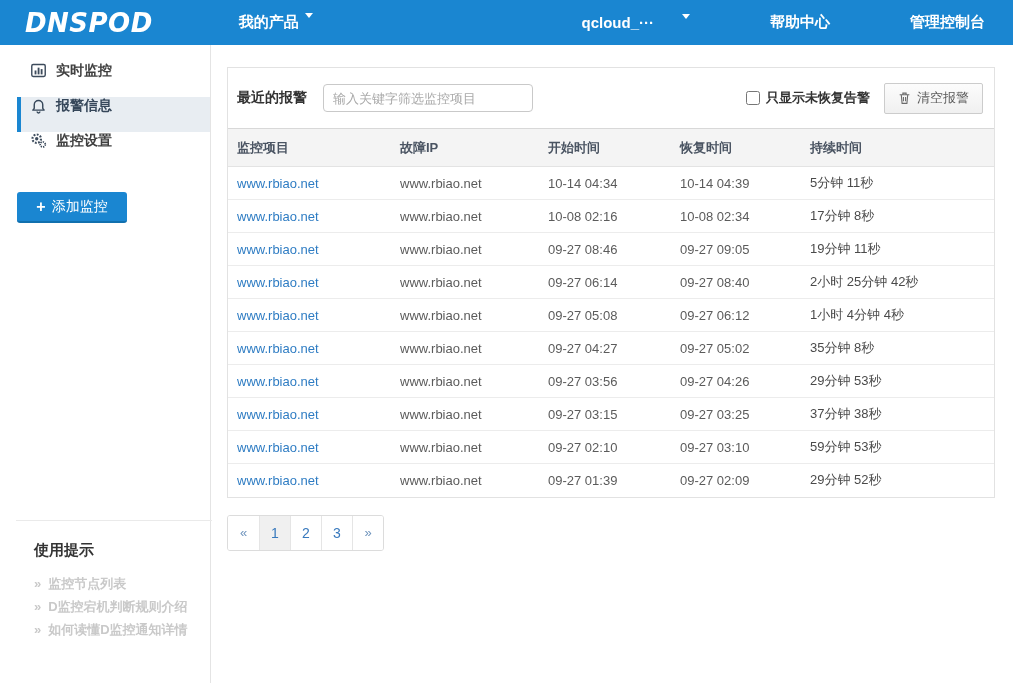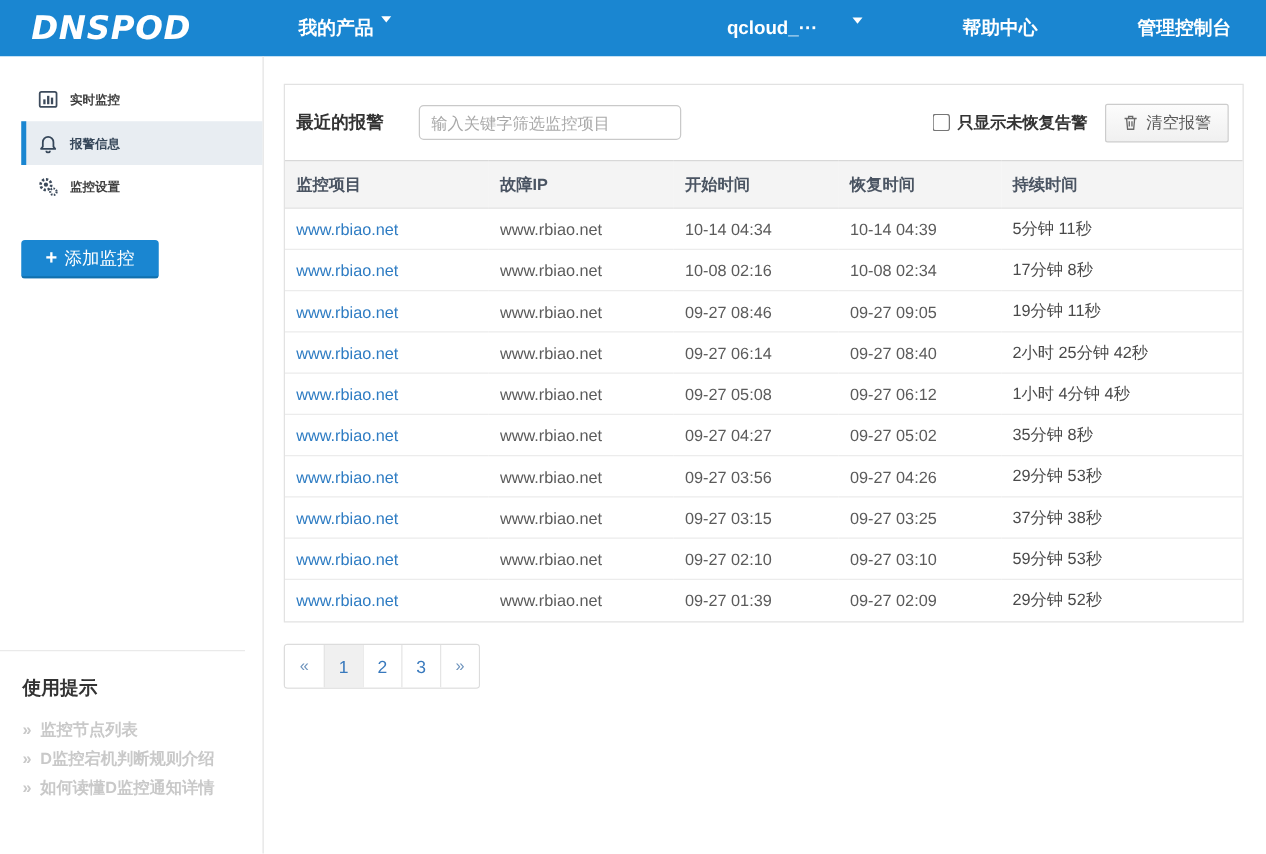--- a/index.html
+++ b/index.html
@@ -13,33 +13,33 @@
   .navbar { height: 45px; background: #1a86d1; display: flex; align-items: center; padding: 0 25px; }
   .logo { color: #fff; font-family: "DejaVu Sans", sans-serif; font-style: italic; font-weight: bold; font-size: 26px; letter-spacing: .5px; cursor: pointer; }
   .nav-item { color: #fff; font-size: 15px; font-weight: bold; cursor: pointer; display: flex; align-items: flex-start; white-space: nowrap; }
   .nav-products { margin-left: 86px; }
   .caret { width: 0; height: 0; border-left: 4px solid transparent; border-right: 4px solid transparent; border-top: 5px solid #fff; margin-left: 6px; display: inline-block; }
   .nav-right { margin-left: auto; display: flex; align-items: center; gap: 80px; padding-right: 3px; }
   .nav-account .caret { margin-left: 28px; }
   
   .layout { display: flex; height: 638px; }
   .sidebar { width: 211px; border-right: 1px solid #e4e4e4; position: relative; padding-top: 17px; flex-shrink: 0; }
-  .menu-item { margin-left: 17px; height: 35px; display: flex; align-items: center; gap: 9px; padding-left: 13px; font-size: 10px; font-weight: bold; color: #404040; cursor: pointer; }
+  .menu-item { margin-left: 17px; height: 35px; display: flex; gap: 9px; padding-left: 13px; font-size: 14px; font-weight: bold; color: #404040; cursor: pointer; }
   .menu-item.active { background: #e8edf2; border-left: 4px solid #1a86d1; padding-left: 9px; color: #36475a; }
   .menu-item svg { width: 17px; height: 17px; flex-shrink: 0; }
   .add-btn { margin: 25px 0 0 17px; width: 110px; height: 31px; background: #1a86d1; border: none; border-bottom: 2px solid #1170ae; border-radius: 3px; color: #fff; font-size: 14px; cursor: pointer; display: flex; align-items: center; justify-content: center; gap: 6px; font-family: inherit; }
   .add-plus { font-size: 16px; font-weight: bold; line-height: 1; }
-  .tips { position: absolute; left: 0; bottom: 42px; width: 196px; border-top: 1px solid #eaeaea; padding: 20px 0 0 18px; }
+  .tips { position: absolute; left: 16px; bottom: 42px; width: 196px; border-top: 1px solid #eaeaea; padding: 20px 0 0 18px; }
   .tips-title { font-size: 15px; font-weight: bold; color: #333; margin-bottom: 12px; }
   .tip-link { font-size: 13px; font-weight: bold; color: #c9c9c9; line-height: 23px; cursor: pointer; display: flex; gap: 7px; }
   
   .main { flex: 1; padding: 22px 18px 0 16px; }
   .card { border: 1px solid #e2e2e2; background: #fff; }
   .toolbar { height: 60px; display: flex; align-items: center; padding: 0 11px 0 9px; }
-  .toolbar-title { font-size: 14px; font-weight: bold; color: #333; margin-right: 28px; white-space: nowrap; }
+  .toolbar-title { font-size: 14px; font-weight: bold; color: #333; margin-right: 16px; white-space: nowrap; }
   .search-input { width: 210px; height: 28px; border: 1px solid #c9c9c9; border-radius: 4px; padding: 0 9px; font-size: 13px; color: #333; font-family: inherit; outline: none; }
   .search-input::placeholder { color: #a9a9a9; }
   .toolbar-right { margin-left: auto; display: flex; align-items: center; }
   .cb { width: 14px; height: 14px; margin: 0 6px 0 0; cursor: pointer; }
   .cb-label { font-size: 13px; font-weight: bold; color: #333; margin-right: 14px; cursor: pointer; white-space: nowrap; }
   .clear-btn { height: 31px; padding: 0 13px; background: linear-gradient(#fcfcfc, #f0f0f0); border: 1px solid #ccc; border-radius: 2px; color: #5a5a5a; font-size: 13px; cursor: pointer; display: flex; align-items: center; gap: 6px; font-family: inherit; white-space: nowrap; }
   .clear-btn svg { width: 13px; height: 14px; }
   
   table { width: 100%; border-collapse: collapse; font-size: 13px; table-layout: fixed; }
   thead th { background: #f4f4f4; border-top: 1px solid #d8d8d8; border-bottom: 1px solid #e3e3e3; height: 38px; text-align: left; padding-left: 9px; font-size: 13px; color: #4a5462; font-weight: bold; }

